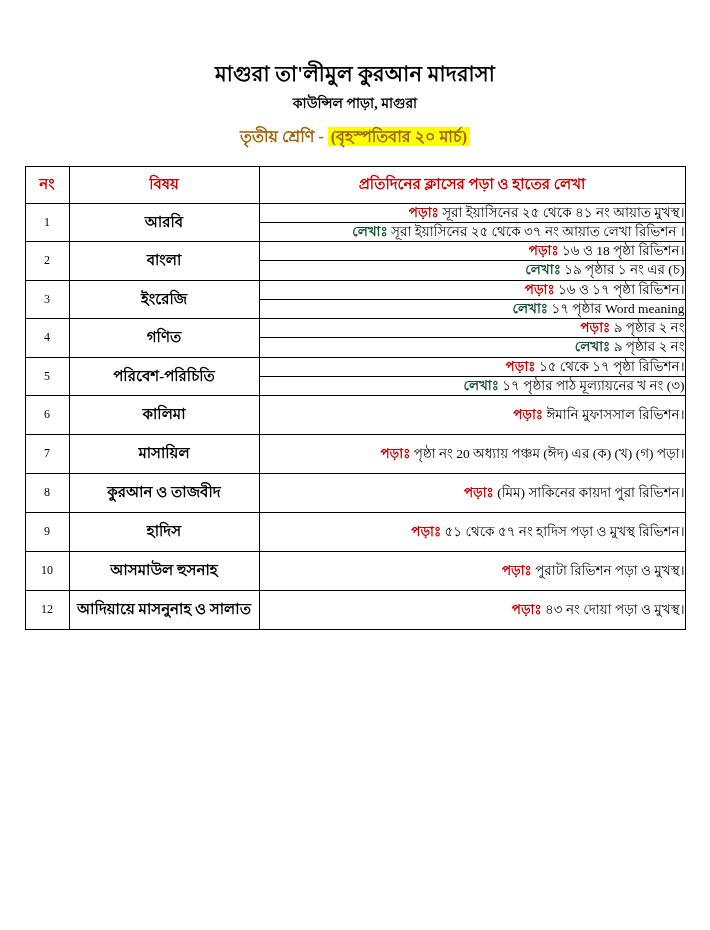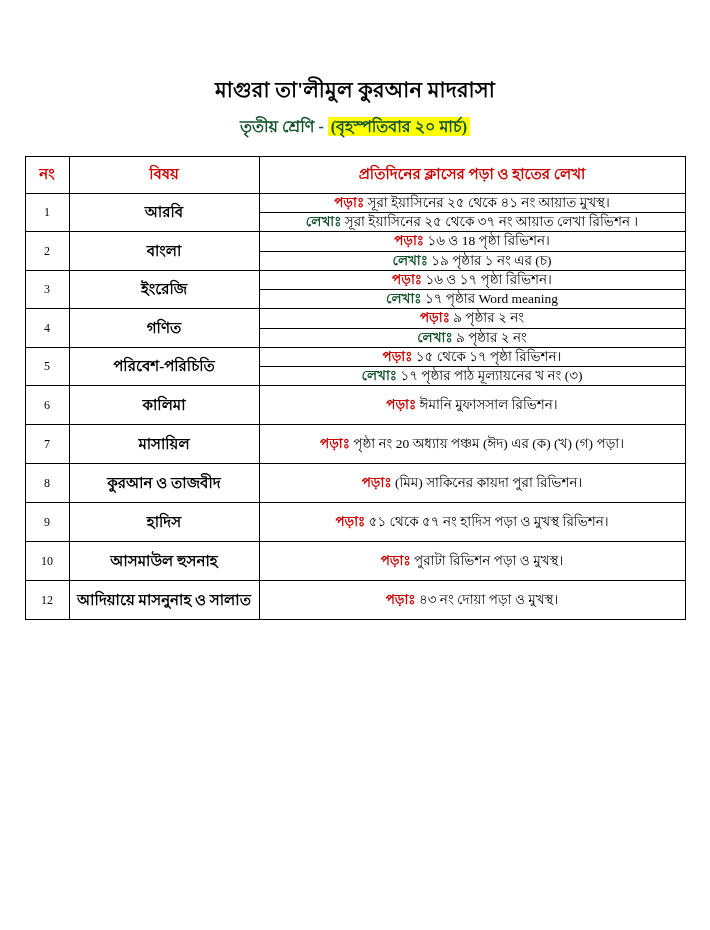--- a/index.html
+++ b/index.html
@@ -13,21 +13,21 @@
     height: 930px;
     font-family: "Liberation Serif", "DejaVu Serif", serif;
     color: #000000;
     position: relative;
     overflow: hidden;
   }
   .page {
     width: 710px;
     height: 717px;
     box-sizing: border-box;
-    padding: 16px;
+    padding: 0;
   }
   .header {
     text-align: center;
     padding-top: 62px;
   }
   .madrasa-name {
     font-size: 21px;
     font-weight: bold;
     letter-spacing: 0.2px;
     line-height: 1.2;
@@ -41,21 +41,21 @@
   .phones {
     font-size: 14px;
     font-weight: bold;
     margin-top: 6px;
     line-height: 1.2;
   }
   .class-line {
     margin-top: 14px;
     font-size: 16px;
     font-weight: bold;
-    color: #14532d;
+    color: #a16207;
     line-height: 1.3;
   }
   .class-line .date-highlight {
     background: #ffff00;
     padding: 1px 3px;
   }
   table.sheet {
     border-collapse: collapse;
     margin: 18px auto 0 auto;
     width: 660px;
@@ -86,21 +86,21 @@
   td.sub-cell {
     text-align: center;
     font-size: 15px;
     font-weight: bold;
     vertical-align: middle;
     padding: 3px 4px;
   }
   td.task-cell {
     font-size: 13.5px;
     padding: 6px 8px;
-    text-align: center;
+    text-align: right;
     line-height: 1.35;
     margin-left: 10px;
   }
   .lbl-pora {
     color: #cc0000;
     font-weight: bold;
   }
   .lbl-lekha {
     color: #14532d;
     font-weight: bold;
@@ -110,20 +110,21 @@
   }
   tr.row-h1 td { height: 38px; }
 </style>
 </head>
 <body>
 
 <div class="page">
 
   <div class="header">
     <div class="madrasa-name">মাগুরা তা'লীমুল কুরআন মাদরাসা</div>
+    <div class="address">কাউন্সিল পাড়া, মাগুরা</div>
     <div class="class-line">
       <span>তৃতীয় শ্রেণি -</span>
       <span class="date-highlight">(বৃহস্পতিবার ২০ মার্চ)</span>
     </div>
   </div>
 
   <table class="sheet">
     <colgroup>
       <col class="col-no">
       <col class="col-sub">

